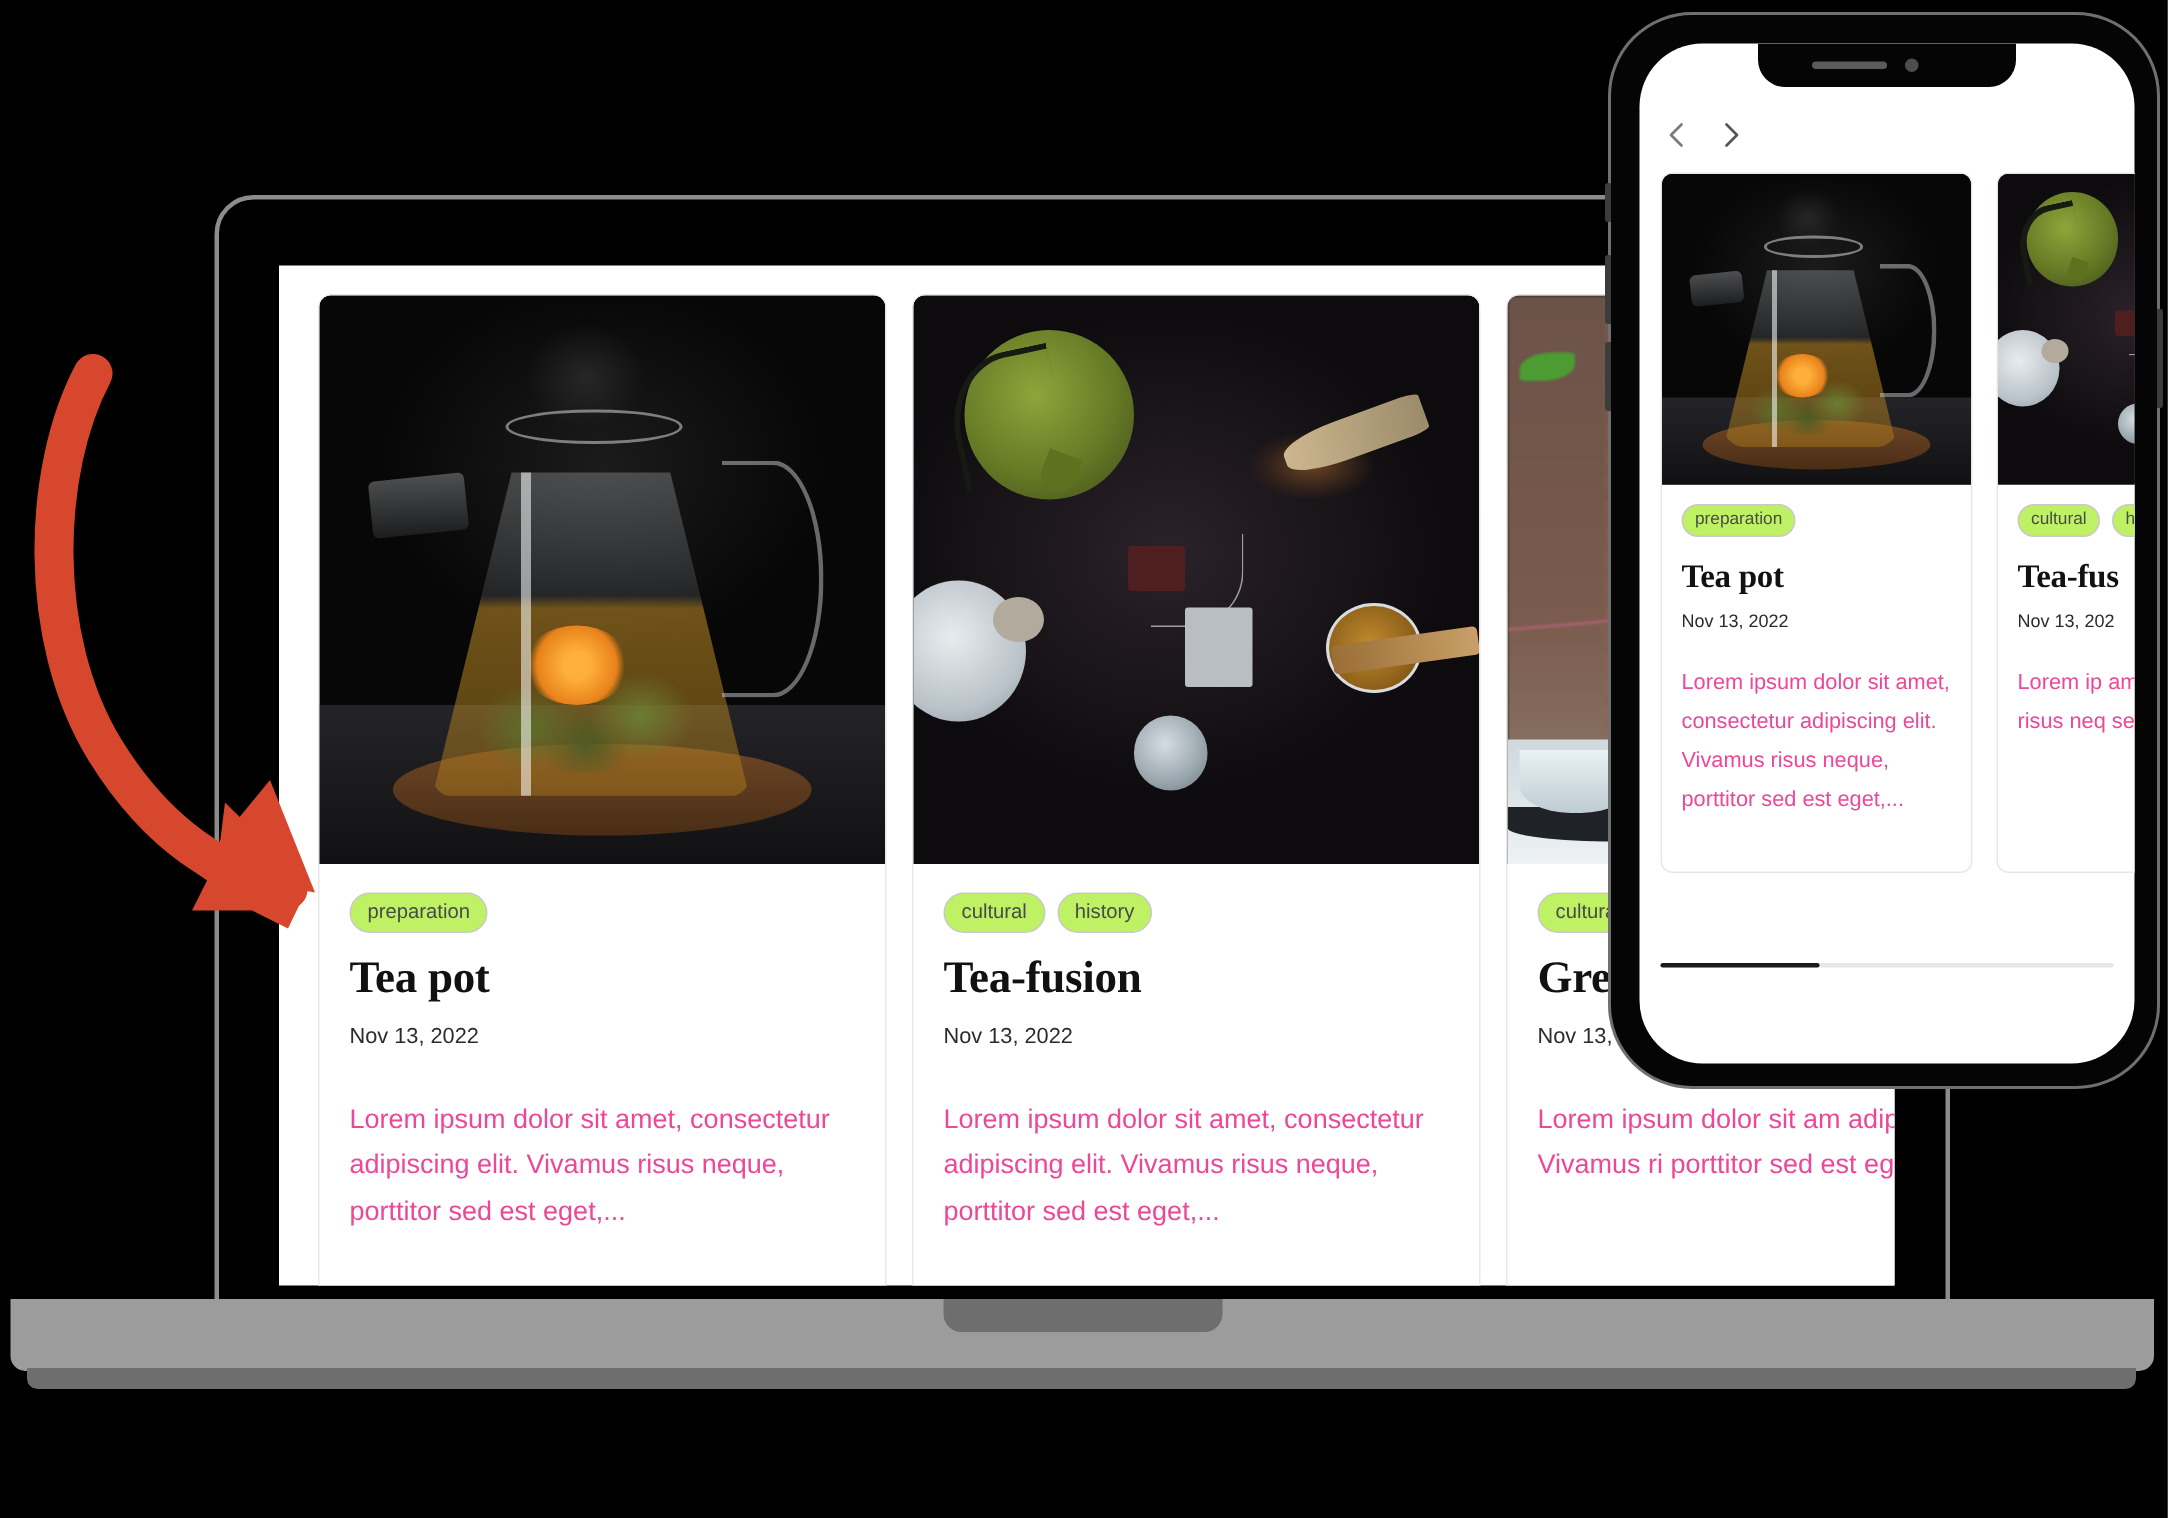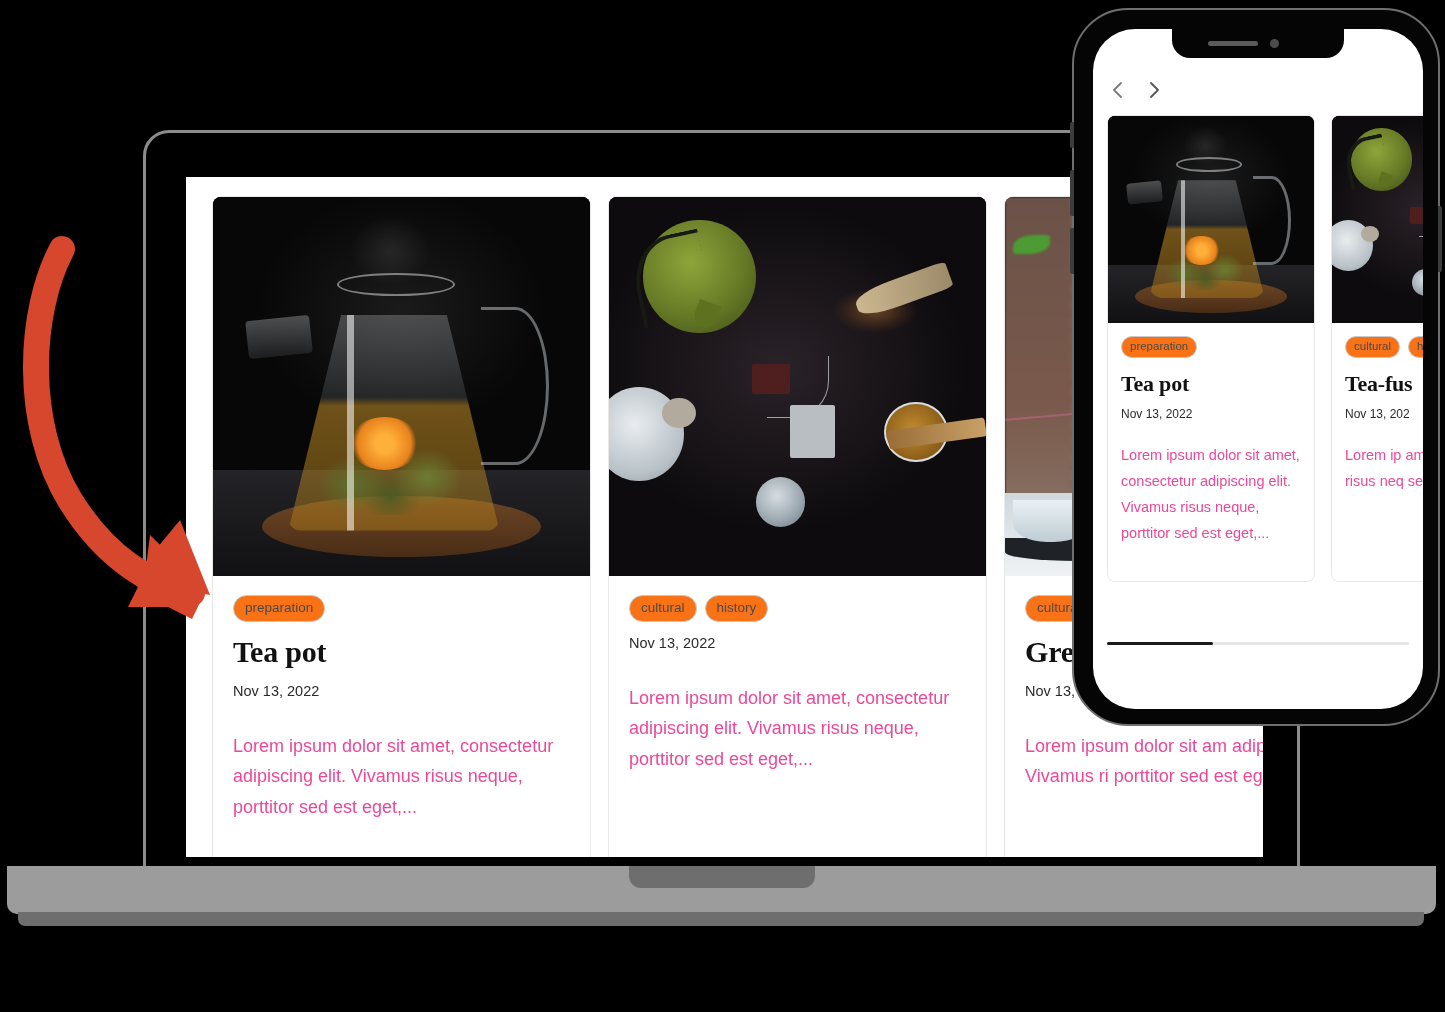--- a/index.html
+++ b/index.html
@@ -104,21 +104,21 @@
     margin-bottom: 13px;
   }
   .tag-pill {
     border: 1px solid #c9c9c9;
     border-radius: 14px;
     padding: 4px 11px 5px 11px;
     font-size: 13.5px;
     color: #4a4a4a;
     line-height: 1.15;
     white-space: nowrap;
-    background: #f97316;
+    background: #bef264;
   }
   .card-title {
     font-family: "Liberation Serif", serif;
     font-weight: bold;
     font-size: 30px;
     color: #111;
     margin: 0 0 14px 0;
     letter-spacing: -0.2px;
     white-space: nowrap;
   }
@@ -546,20 +546,21 @@
               <div class="p2-honey"></div>
               <div class="p2-dipper"></div>
               <div class="p2-ball"></div>
             </div>
           </div>
           <div class="card-body">
             <div class="tag-row">
               <span class="tag-pill">cultural</span>
               <span class="tag-pill">history</span>
             </div>
+            <h2 class="card-title">Tea-fusion</h2>
             <div class="card-date">Nov 13, 2022</div>
             <p class="card-excerpt">Lorem ipsum dolor sit amet, consectetur adipiscing elit. Vivamus risus neque, porttitor sed est eget,...</p>
           </div>
         </article>
 
         <article class="post-card">
           <div class="card-image">
             <div class="photo">
               <div class="p3-bg"></div>
               <div class="p3-brick"></div>

